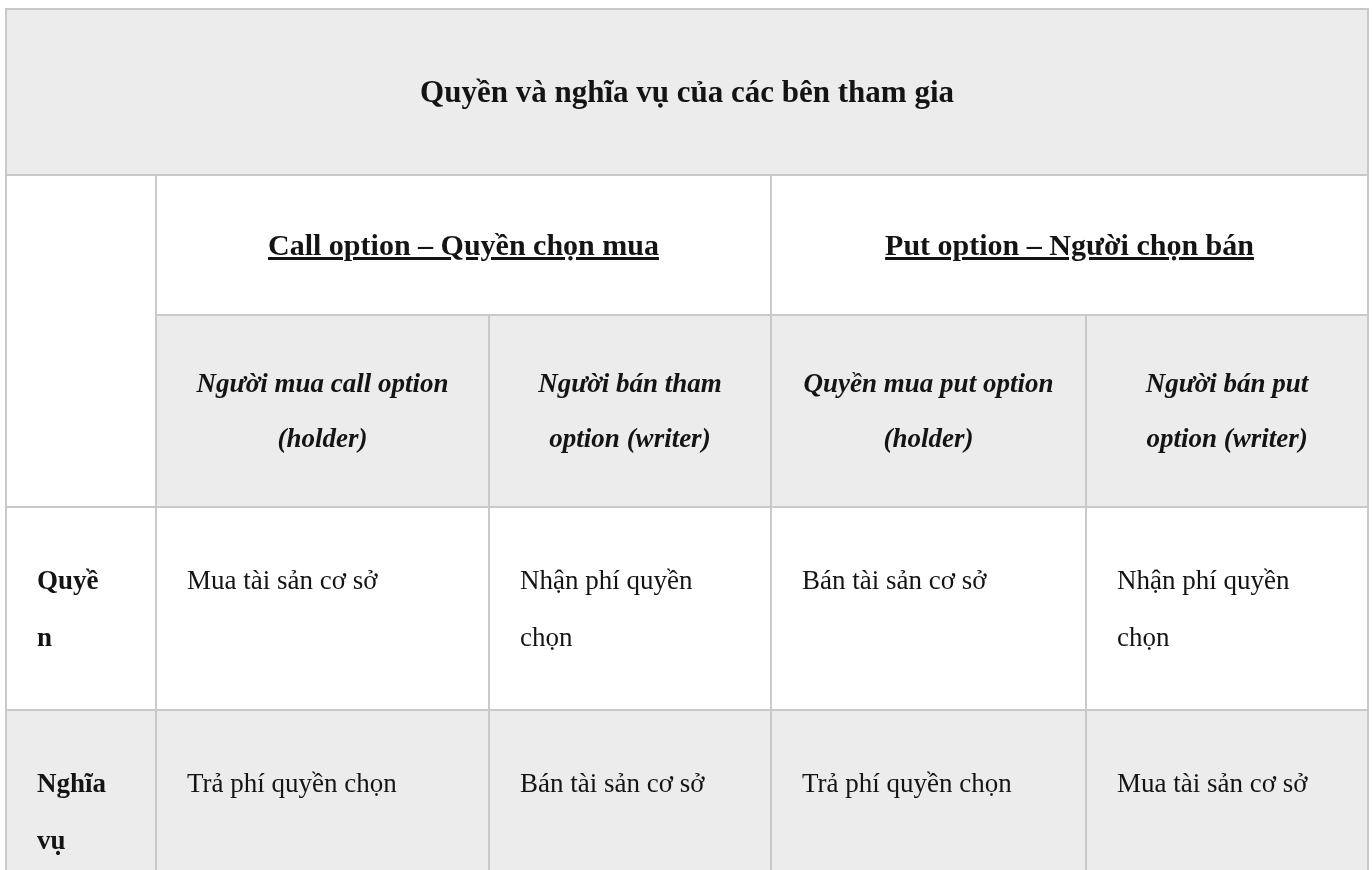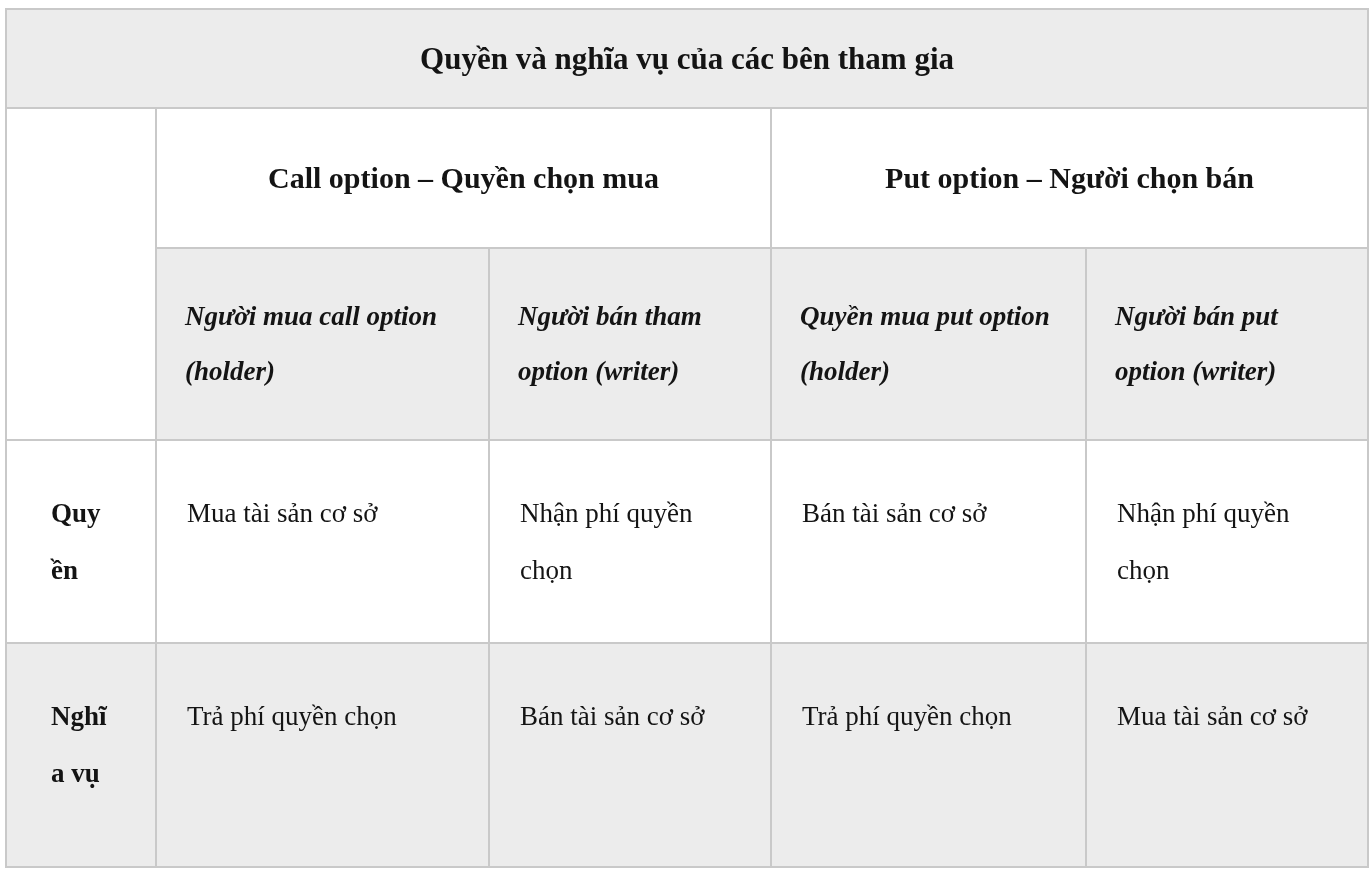--- a/index.html
+++ b/index.html
@@ -21,56 +21,58 @@
     width: 1362px;
     font-family: "Liberation Serif", "DejaVu Serif", serif;
     color: #141414;
   }
   table.options-table td {
     border: 2px solid #c9c9c9;
     box-sizing: border-box;
     overflow: hidden;
   }
   
-  tr.r-title  > td { height: 99px; margin-left: 8px; }
+  tr.r-title  > td { height: 166px; margin-left: 8px; }
   tr.r-group  > td { height: 140px; }
   tr.r-sub    > td { height: 192px; }
   tr.r-quyen  > td { height: 203px; }
   tr.r-nghia  > td { height: 224px; }
 
   .bg-gray  { background: #ececec; }
   .bg-white { background: #ffffff; }
 
   td.title-cell {
     text-align: center;
     vertical-align: middle;
     font-weight: bold;
     font-size: 31px;
   }
   td.group-header {
     text-align: center;
     vertical-align: middle;
     font-weight: bold;
     font-size: 30px;
+    text-decoration: underline;
   }
   td.sub-header {
+    text-align: center;
     vertical-align: middle;
     font-weight: bold;
     font-style: italic;
     font-size: 27px;
     line-height: 2.05;
     padding: 0 28px;
   }
   td.row-label {
     vertical-align: top;
     text-align: left;
     font-weight: bold;
     font-size: 27px;
     line-height: 2.1;
-    padding: 44px 46px 18px 44px;
+    padding: 44px 46px 18px 30px;
     word-break: break-all;
     font-family: Liberation Serif, serif;
   }
   td.data-cell {
     vertical-align: top;
     text-align: left;
     font-size: 27px;
     line-height: 2.1;
     padding: 44px 34px 36px 30px;
   }

